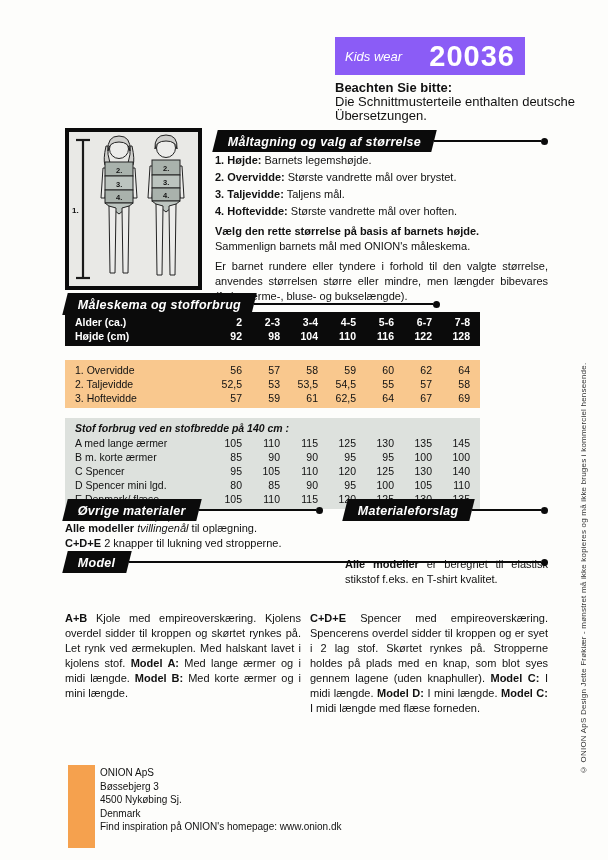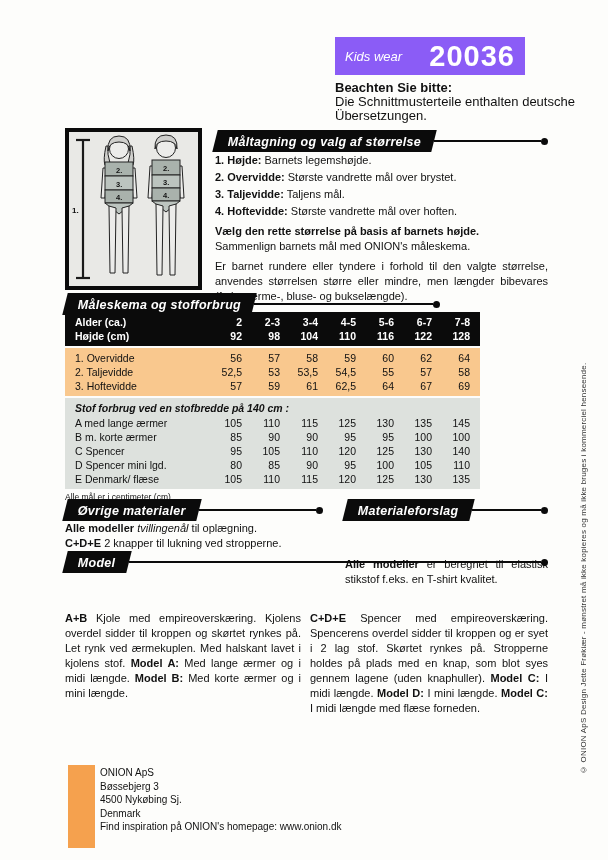--- a/index.html
+++ b/index.html
@@ -26,22 +26,22 @@
   
   .figbox{position:absolute;left:65px;top:128px;width:129px;height:154px;border:4px solid #0b0b0b;background:#e9e9e6;}
   
   .sizing-body{position:absolute;left:215px;top:153px;width:333px;}
   .sizing-body .item{margin-bottom:2px;}
   .mt{margin-top:5px;}
   
   .mtable{position:absolute;left:65px;top:312px;width:415px;}
   .tblock{box-sizing:border-box;padding:3px 10px;}
   .tblack{background:#0b0b0b;color:#fff;font-weight:700;}
-  .torange{background:var(--table-orange,#f9c88e);margin-top:2px;}
-  .tgray{background:var(--table-gray,#dde1dd);margin-top:2px;}
+  .torange{background:var(--table-orange,#f9c88e);margin-top:14px;}
+  .tgray{background:var(--table-gray,#dde1dd);margin-top:10px;}
   .trow{display:flex;align-items:baseline;line-height:14px;font-size:10.5px;}
   .tlabel{flex:1;white-space:nowrap;}
   .cells{display:flex;}
   .cells .cell{width:38px;text-align:right;font-size:10.5px;}
   .tblack .cell{font-weight:700;}
   .fabric-title{font-weight:700;font-style:italic;font-size:10.5px;line-height:15px;}
   .footnote{font-size:8.5px;margin-top:3px;}
   
   .mat-left-body{position:absolute;left:65px;top:521px;width:258px;}
   .mat-right-body{position:absolute;left:345px;top:521px;width:203px;}

